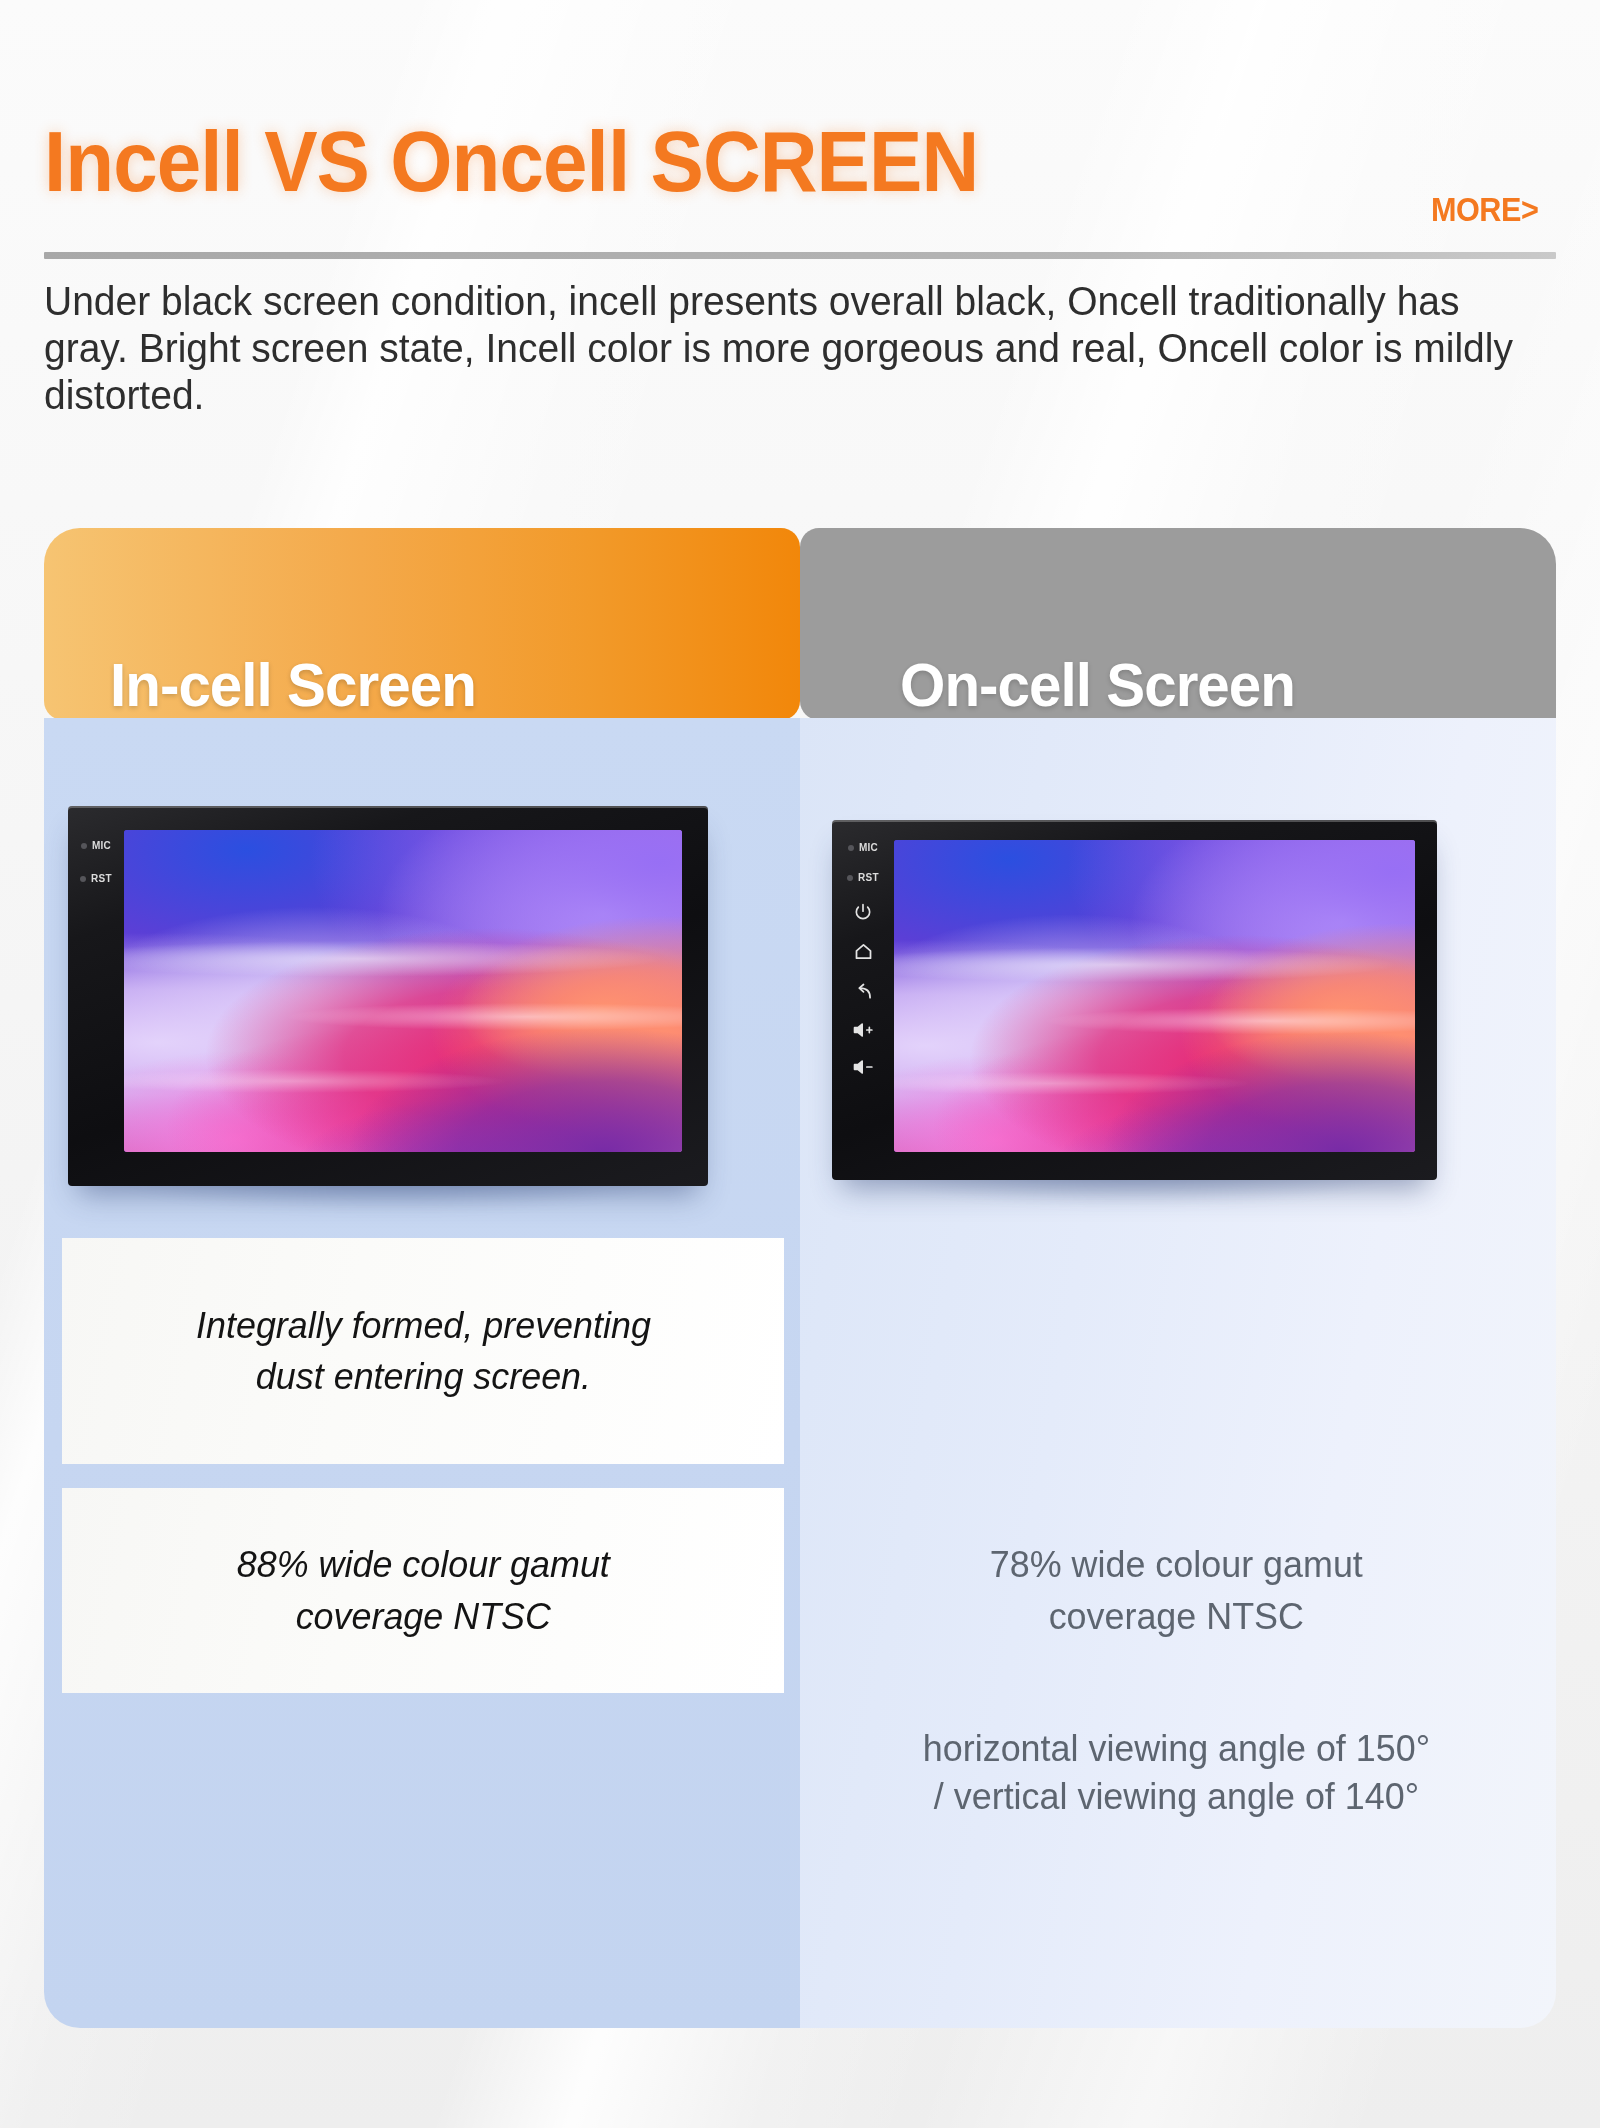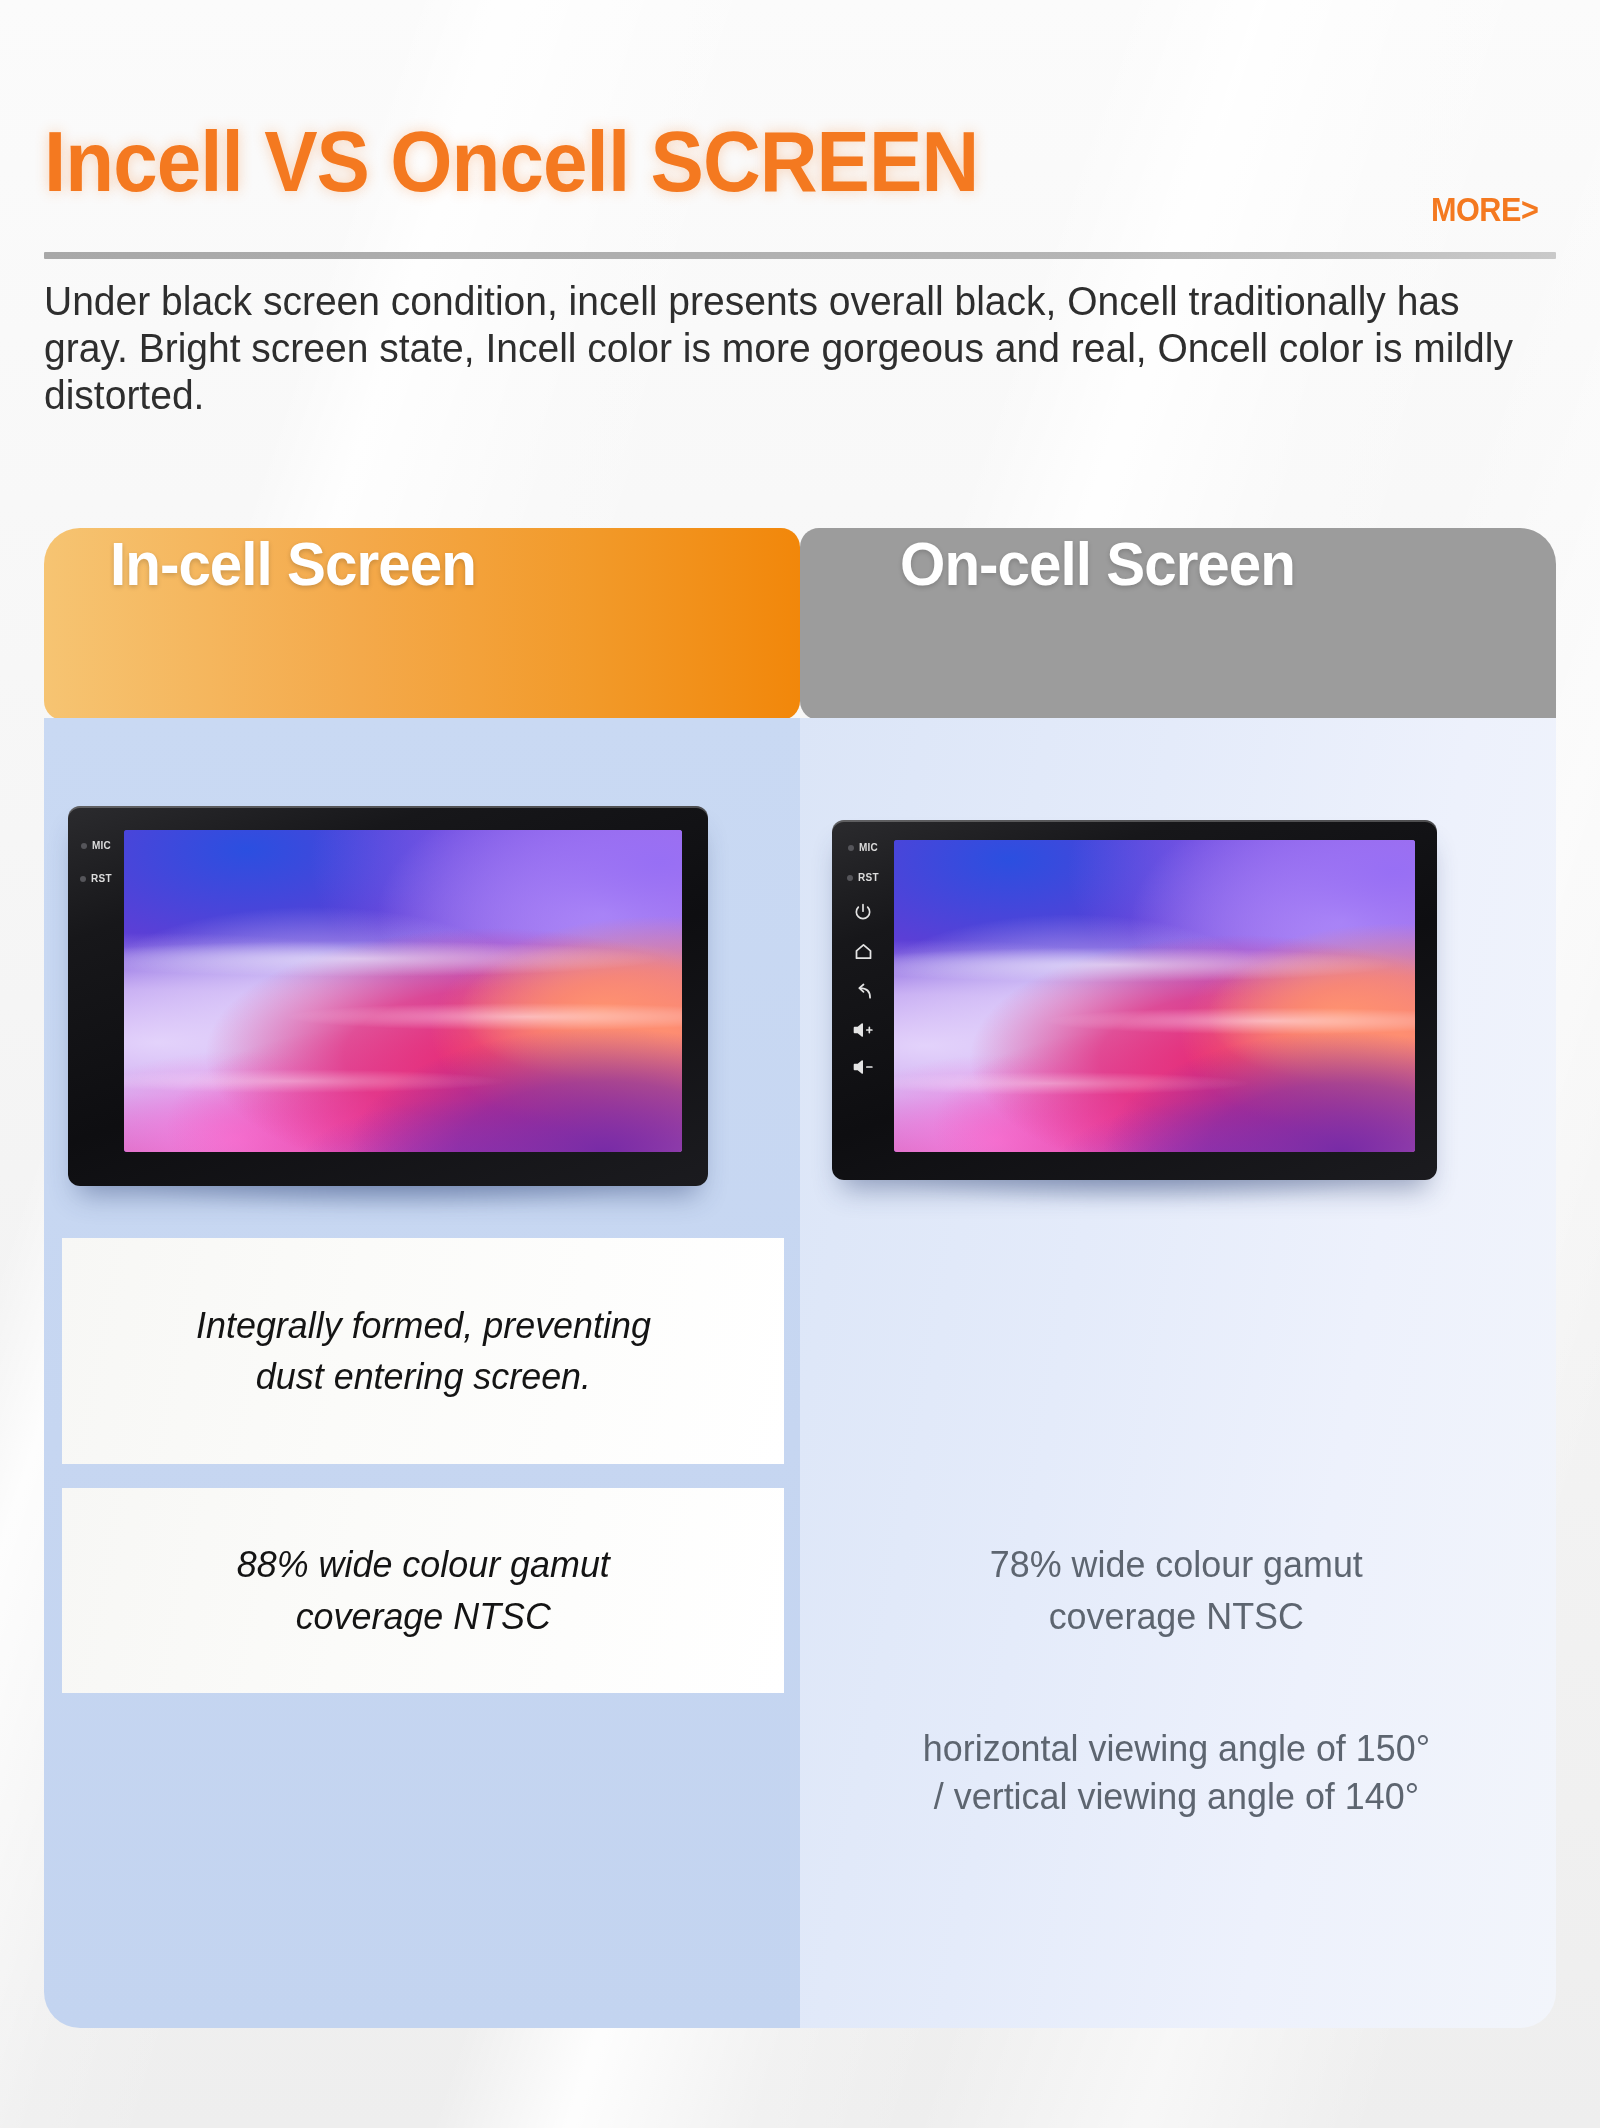--- a/index.html
+++ b/index.html
@@ -59,21 +59,21 @@
     position:absolute;left:44px;top:278px;width:1520px;
     font-size:40px;line-height:1.18;color:#2e2e2e;
     transform:scaleX(.975);transform-origin:left top;
   }
 
   
   .board{position:absolute;left:44px;top:528px;width:1512px;height:1500px;}
 
   .tabs{position:absolute;left:0;top:0;width:1512px;height:190px;
         border-radius:36px 36px 0 0;overflow:hidden;display:flex;}
-  .tab{flex:0 0 50%;height:192px;display:flex;align-items:flex-start;border-radius:19px;}
+  .tab{flex:0 0 50%;height:192px;display:flex;align-items:flex-end;border-radius:19px;}
   .tab-left{background:linear-gradient(90deg,#f6c472 0%,#f4a94a 42%,#f29a2a 72%,#f2870a 100%);}
   .tab-right{background:#9c9c9c;padding-left:40px;}
   .tab-label{
     color:#ffffff;font-size:62px;font-weight:bold;letter-spacing:-1px;
     white-space:nowrap;transform:scaleX(.94);transform-origin:left center;
     text-shadow:0 2px 6px rgba(0,0,0,.18);
   }
   .tab-left .tab-label{margin-left:66px;}
   .tab-right .tab-label{margin-left:60px;}
 
@@ -84,21 +84,21 @@
   .panel-right{background:linear-gradient(100deg,#dbe5f7 0%,#e4ebfa 38%,#edf1fc 68%,#f2f5fb 100%);}
 
   
   .device{position:absolute;}
   .dev-left{left:24px;top:88px;width:640px;height:380px;}
   .dev-right{left:32px;top:102px;width:605px;height:360px;}
 
   .dev-body{
     position:absolute;inset:0;
     background:linear-gradient(160deg,#2b2b2e 0%,#17171a 22%,#0e0e11 55%,#1b1b1f 100%);
-    border-radius:12px;
+    border-radius:4px;
     box-shadow:0 18px 28px -10px rgba(40,60,110,.45), 0 2px 0 rgba(255,255,255,.25) inset;
   }
   .dev-shadow{
     position:absolute;left:4%;bottom:-26px;width:92%;height:46px;
     background:radial-gradient(ellipse at 50% 0%,rgba(70,95,150,.40) 0%,rgba(120,145,195,0) 72%);
     filter:blur(5px);
   }
   .screen{
     position:absolute;overflow:hidden;border-radius:3px;
     background:#5a38c8;

